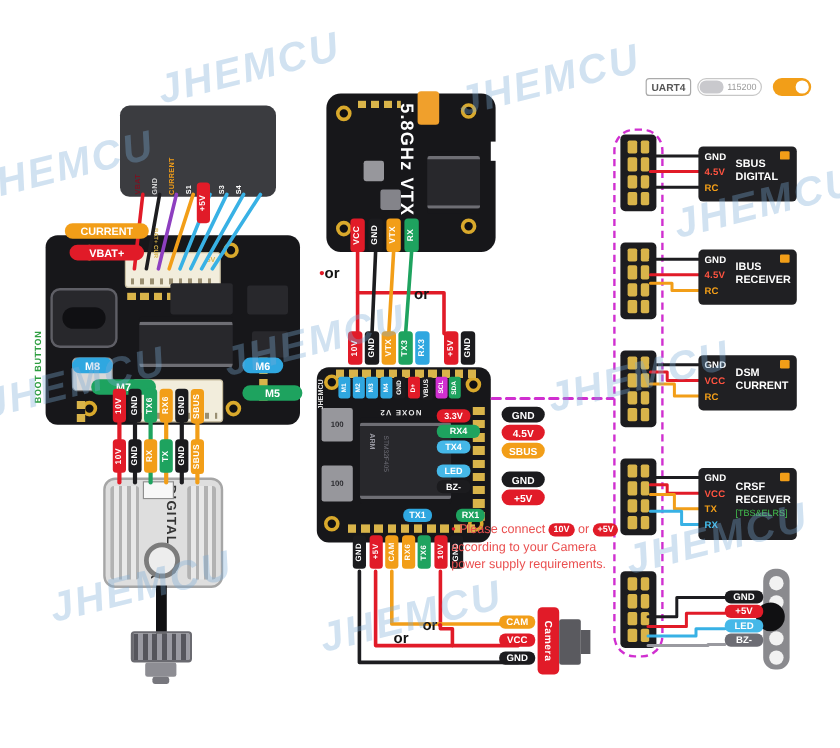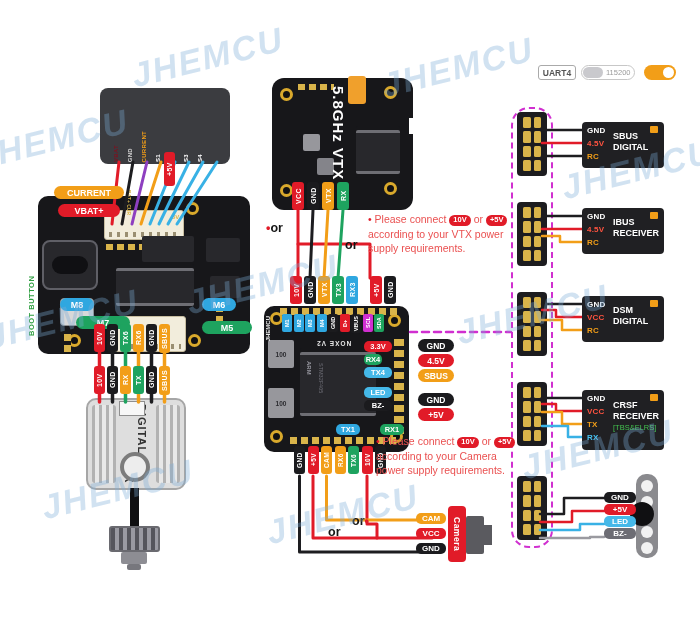--- a/index.html
+++ b/index.html
@@ -222,28 +222,20 @@
   <div class="vrow" style="left:292px;top:182px;gap:3px">
     <span class="vb c-red" style="width:12px">VCC</span>
       <span class="vb c-black" style="width:12px">GND</span>
       <span class="vb c-orange" style="width:12px">VTX</span>
       <span class="vb c-green" style="width:12px">RX</span>
   </div>
 
   <div class="orlbl" style="left:266px;top:221px"><span class="nb">•</span><span>or</span></div>
   <div class="orlbl" style="left:345px;top:238px"><span>or</span></div>
 
-  <div class="note" style="left:368px;top:212px;width:154px">
-    <span class="nb">•</span>
-    <span>Please connect</span>
-    <span class="notebadge">10V</span>
-    <span>or</span>
-    <span class="notebadge">+5V</span>
-    <span>according to your VTX power supply requirements.</span>
-  </div>
 
   <div class="vrow" id="fcTopRow" style="left:290px;top:276px;gap:2px">
     <span class="vb c-red" style="width:12px">10V</span>
       <span class="vb c-black" style="width:12px">GND</span>
       <span class="vb c-orange" style="width:12px">VTX</span>
       <span class="vb c-green" style="width:12px">TX3</span>
       <span class="vb c-blue" style="width:12px">RX3</span>
       <span class="vb c-red" style="width:12px">+5V</span>
       <span class="vb c-black" style="width:12px">GND</span>
   </div>
@@ -276,21 +268,21 @@
       <span class="mb c-blue">M3</span>
       <span class="mb c-blue">M4</span>
       <span class="mb c-black">GND</span>
       <span class="mb c-red">D+</span>
       <span class="mb c-black">VBUS</span>
       <span class="mb c-magenta">SCL</span>
       <span class="mb c-green">SDA</span>
   </div>
   <div class="vcol" id="pcbRightCol" style="left:364px;top:341px;gap:2px;z-index:2">
     <span class="hb hbs c-red" style="position:static;width:28px">3.3V</span>
-      <span class="hb hbs c-green" style="position:static;width:18px">RX4</span>
+      <span class="hb hbs c-green" style="position:static;width:36px">RX4</span>
       <span class="hb hbs c-cyan" style="position:static;width:28px">TX4</span>
       <span class="hb hbs c-cyan" style="position:static;width:28px">LED</span>
       <span class="hb hbs c-black" style="position:static;width:28px">BZ-</span>
   </div>
   <div class="vrow" style="left:336px;top:424px;gap:20px;z-index:2">
     <span class="hb hbs c-blue" style="position:static;width:24px">TX1</span>
       <span class="hb hbs c-green" style="position:static;width:24px">RX1</span>
   </div>
 
   <div class="vcol" id="fcRightCol" style="left:418px;top:339px;gap:2px">
@@ -413,21 +405,21 @@
       </div>
     <div class="rname">IBUS RECEIVER</div>
   </div>
   <div class="rxbox" style="top:296px">
     <span class="rpad"></span>
     <div class="pins">
         <span class="rpin t-white">GND</span>
         <span class="rpin t-red">VCC</span>
         <span class="rpin t-orange">RC</span>
       </div>
-    <div class="rname">DSM DIGITAL</div>
+    <div class="rname">DSM CURRENT</div>
   </div>
   <div class="rxbox" style="top:390px;height:60px">
     <span class="rpad"></span>
     <div class="pins">
         <span class="rpin t-white">GND</span>
         <span class="rpin t-red">VCC</span>
         <span class="rpin t-orange">TX</span>
         <span class="rpin t-blue">RX</span>
       </div>
     <div class="rname" style="top:10px">

